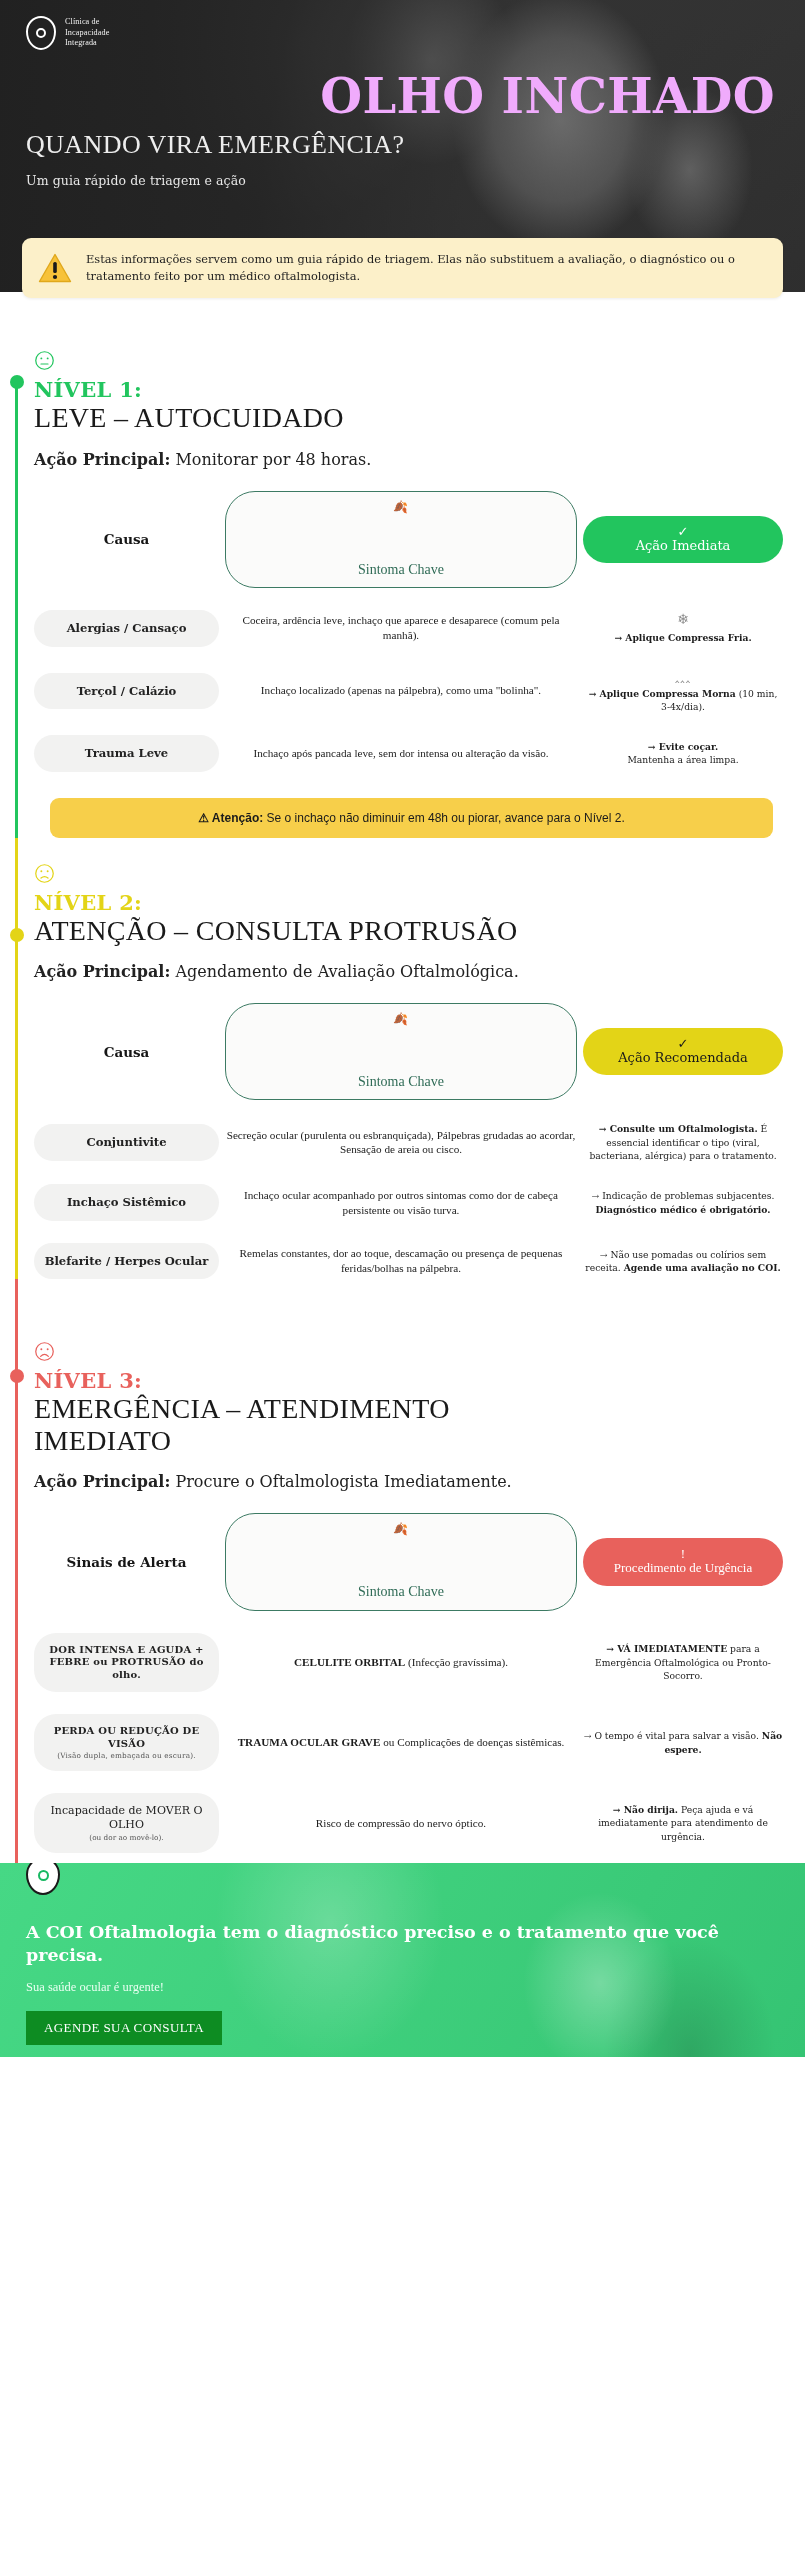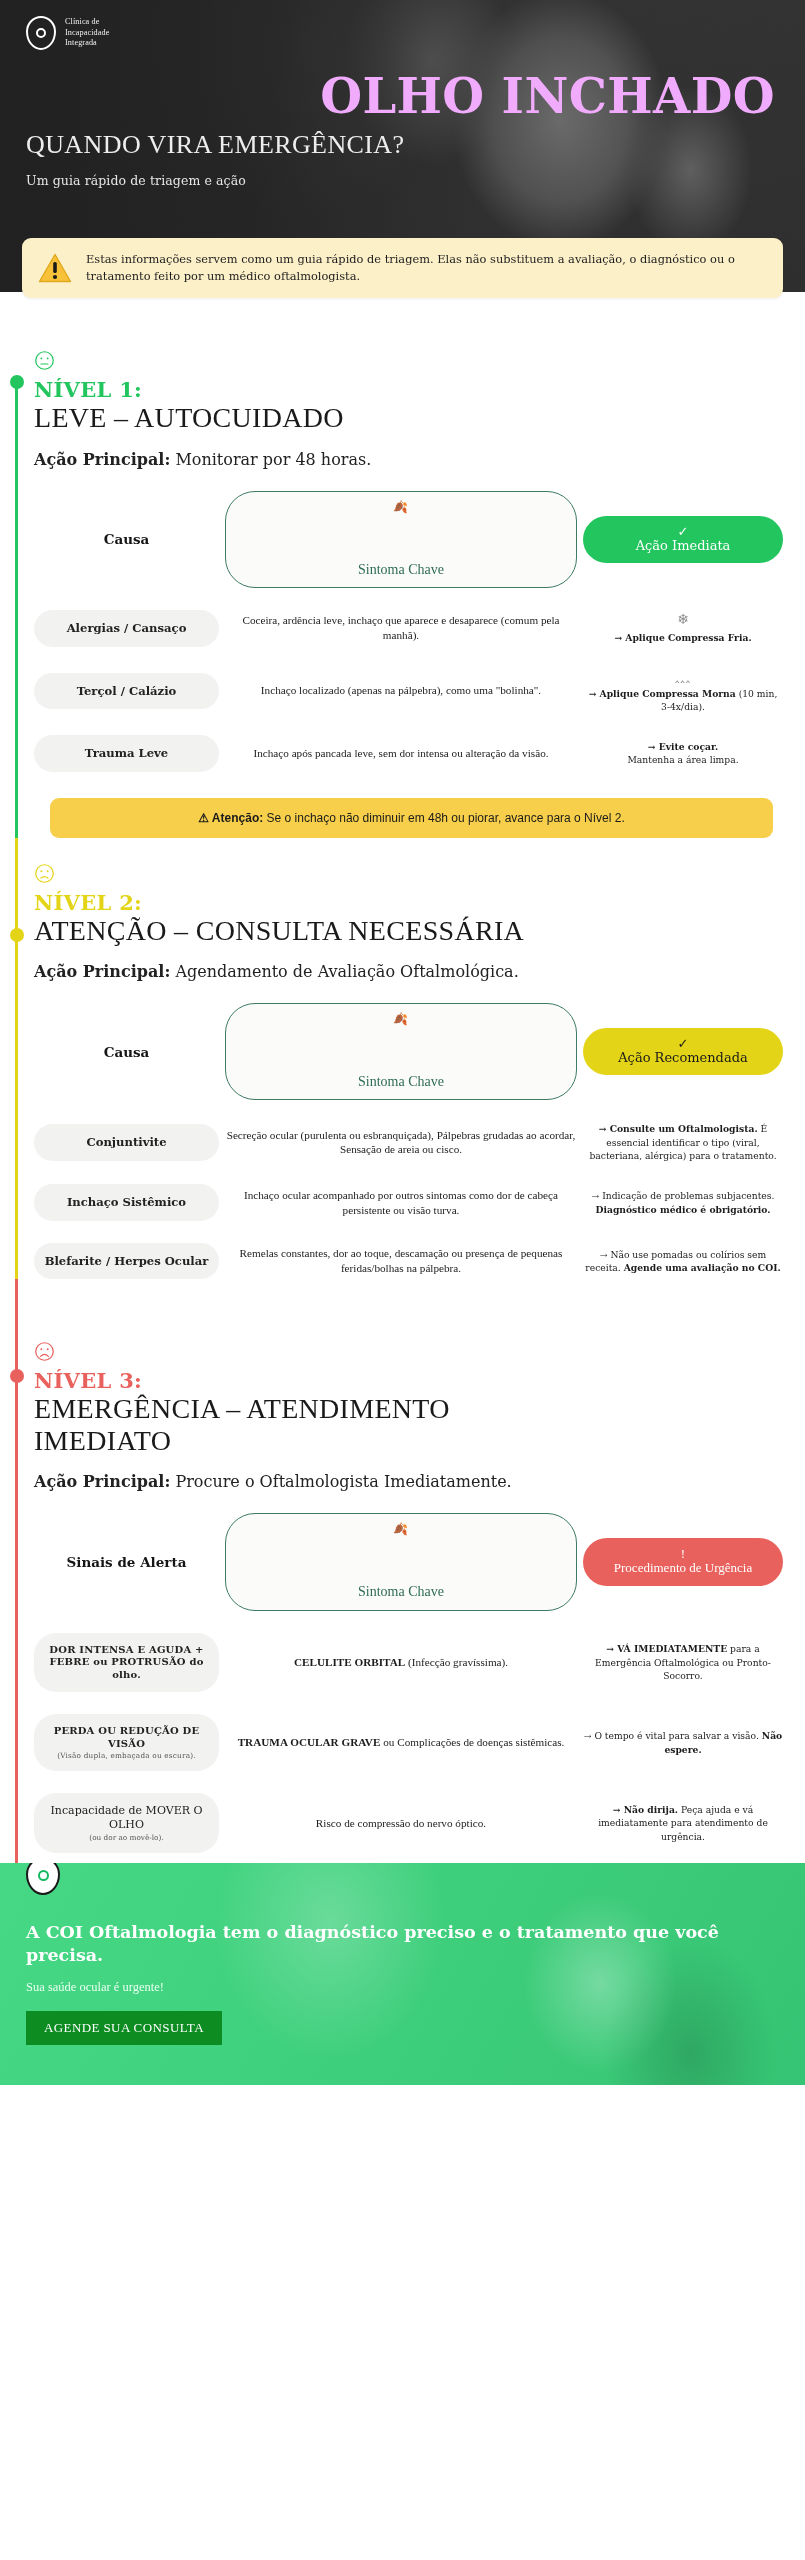--- a/index.html
+++ b/index.html
@@ -172,21 +172,21 @@
     margin: 26px 6px 0 0;
     border-radius: 9px; padding: 13px 14px;
     text-align: center;
     font-family: "Liberation Sans", sans-serif;
     font-size: 12px; color: #1b1b1b;
   }
   .note b { font-weight: 700; }
 
   
   .cta {
-    position: relative; height: 222px; overflow: hidden;
+    position: relative; height: 194px; overflow: hidden;
     background: #4ad986;
   }
   .cta-photo {
     position: absolute; inset: 0;
     background:
       radial-gradient(ellipse 110px 130px at 600px 120px, rgba(255,255,255,.30) 0%, rgba(255,255,255,0) 70%),
       radial-gradient(ellipse 160px 190px at 330px 60px, rgba(255,255,255,.22) 0%, rgba(255,255,255,0) 72%),
       radial-gradient(ellipse 120px 160px at 690px 190px, rgba(0,0,0,.16) 0%, rgba(0,0,0,0) 72%),
       linear-gradient(120deg, #46d885 0%, #3fd07d 45%, #35c473 100%);
   }
@@ -336,21 +336,21 @@
     <div class="rail-dot" style="background:#e3d417;top:90px"></div>
 
     <svg class="face" viewBox="0 0 24 24">
       <circle cx="12" cy="12" r="10" fill="none" stroke="#e3d417" stroke-width="1.4"></circle>
       <circle cx="8.4" cy="9.4" r="1.1" fill="#e3d417"></circle>
         <circle cx="15.6" cy="9.4" r="1.1" fill="#e3d417"></circle>
       <path d="M8 17.2 Q12 13.8 16 17.2" fill="none" stroke="#e3d417" stroke-width="1.4" stroke-linecap="round"></path>
     </svg>
 
     <div class="level-kicker" style="color:#e3d417">NÍVEL 2:</div>
-    <div class="level-title">ATENÇÃO – CONSULTA NECESSÁRIA</div>
+    <div class="level-title">ATENÇÃO – CONSULTA PROTRUSÃO</div>
     <div class="level-action">
       <b>Ação Principal:</b><span> Agendamento de Avaliação Oftalmológica.</span>
     </div>
 
     <div class="tbl">
       <div class="tbl-head">
         <div class="col-a"><span class="head-label">Causa</span></div>
         <div class="col-b">
           <div class="pill pill-outline">
             <span class="pill-icon" style="color:#3c7a63">🍂</span>

